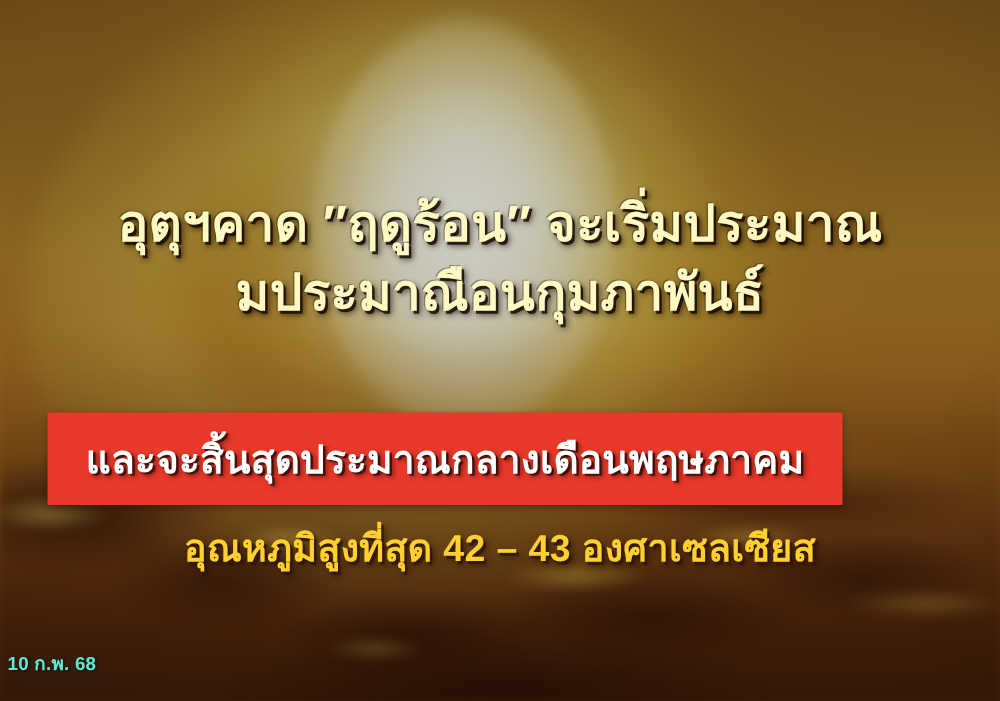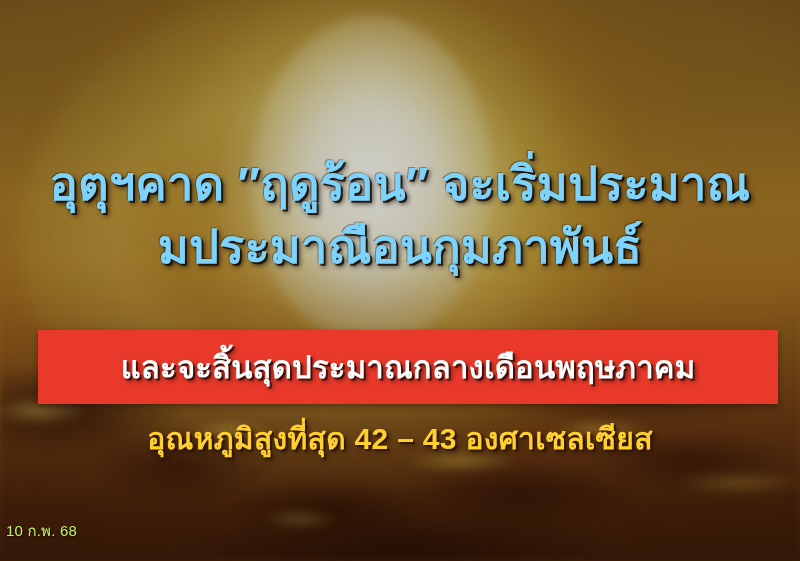--- a/index.html
+++ b/index.html
@@ -140,38 +140,38 @@
     position: absolute;
     inset: 0;
   }
 
   .headline {
     position: absolute;
     left: 0;
     right: 0;
     top: 152px;
     text-align: center;
-    color: #7dd3fc;
-    font-size: 47px;
+    color: #fef9c3;
+    font-size: 41px;
     font-weight: bold;
     line-height: 1.35;
     letter-spacing: 0.2px;
     text-shadow:
       2px 2px 0 rgba(25,12,4,0.85),
       3px 3px 5px rgba(20,9,3,0.7),
       -1px -1px 0 rgba(30,14,5,0.35);
     white-space: nowrap;
   }
   .headline .line2 { display: block; }
 
   .red-banner {
     position: absolute;
     left: 38px;
     top: 330px;
-    width: 740px;
+    width: 636px;
     height: 74px;
     background: #e8392a;
     display: flex;
     align-items: center;
     justify-content: center;
     box-shadow: 0 2px 6px rgba(30,10,4,0.45);
   }
   .red-banner .banner-text {
     color: #ffffff;
     font-size: 31px;
@@ -196,23 +196,23 @@
     white-space: nowrap;
     text-shadow:
       2px 2px 0 rgba(48,20,4,0.85),
       3px 3px 5px rgba(30,12,3,0.65);
   }
 
   .date-stamp {
     position: absolute;
     left: 6px;
     bottom: 18px;
-    color: #bef264;
+    color: #5eead4;
     font-size: 15px;
-    font-weight: normal;
+    font-weight: bold;
     letter-spacing: 0.2px;
     text-shadow: 1px 1px 2px rgba(20,8,2,0.8);
   }
 </style>
 </head>
 <body>
 
 <div id="poster">
 
   <div class="bg-base"></div>

